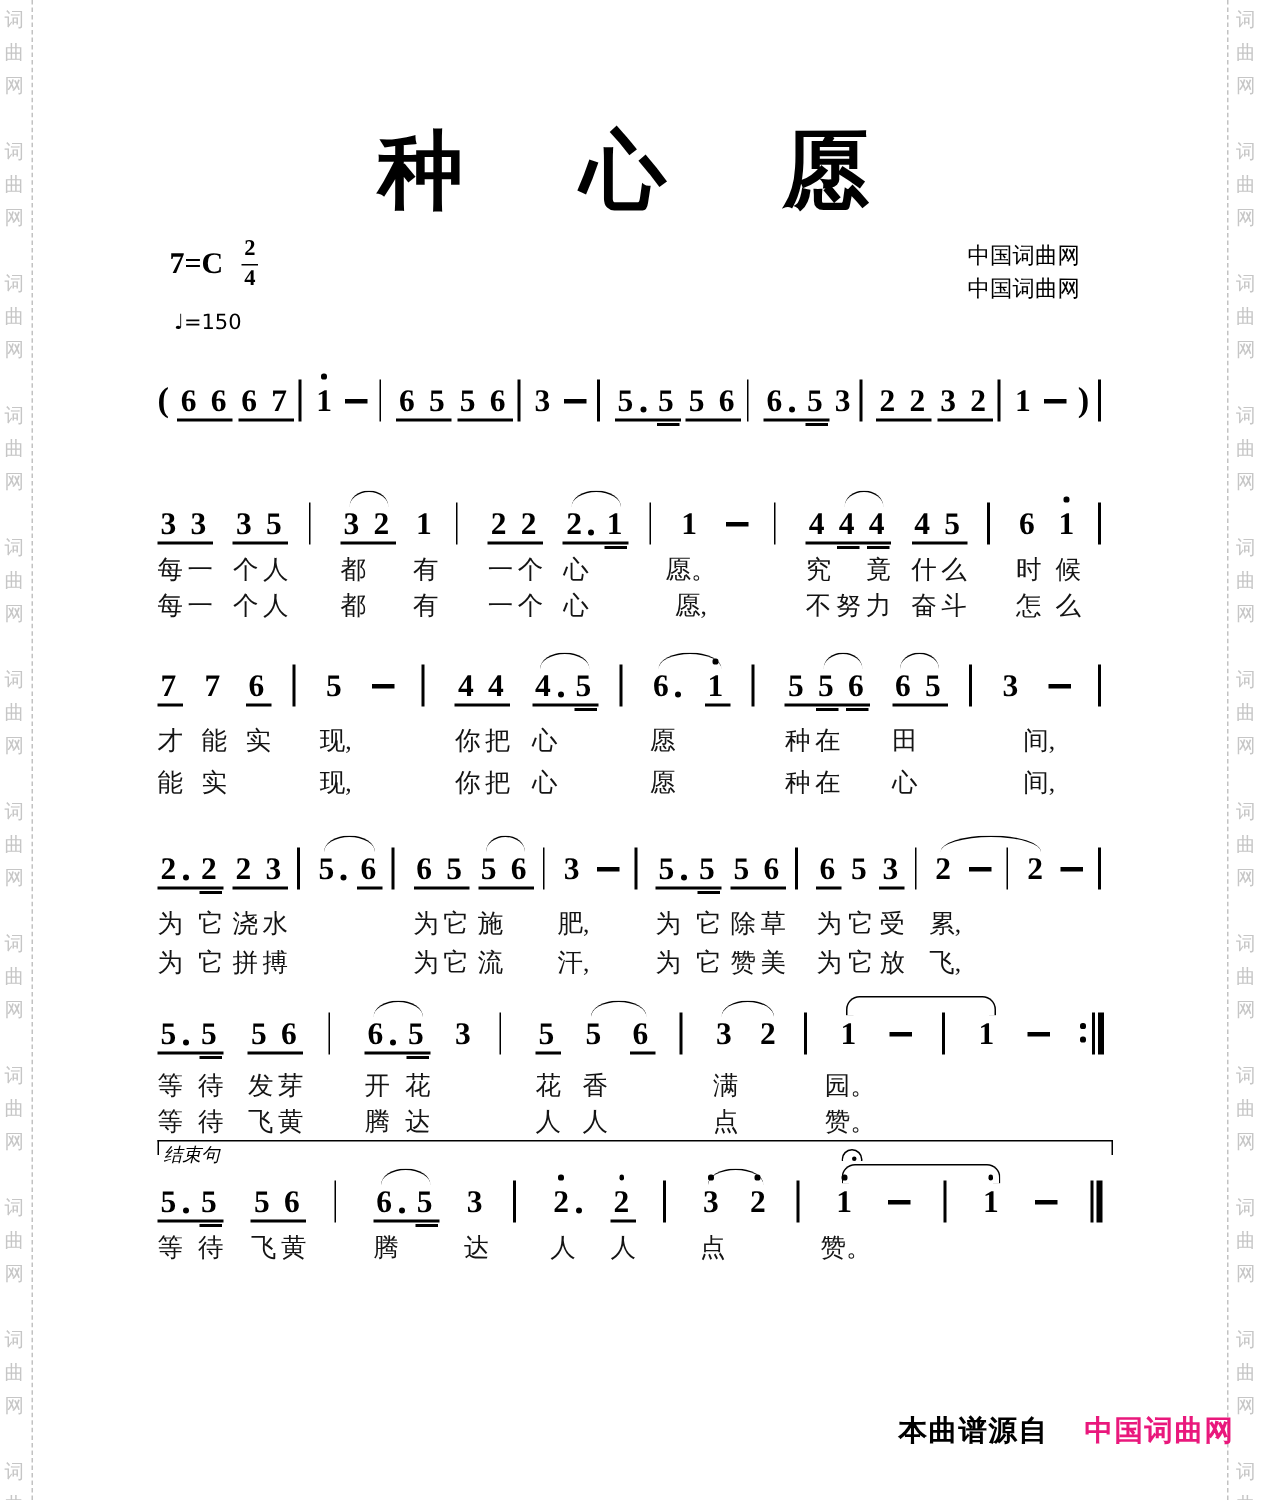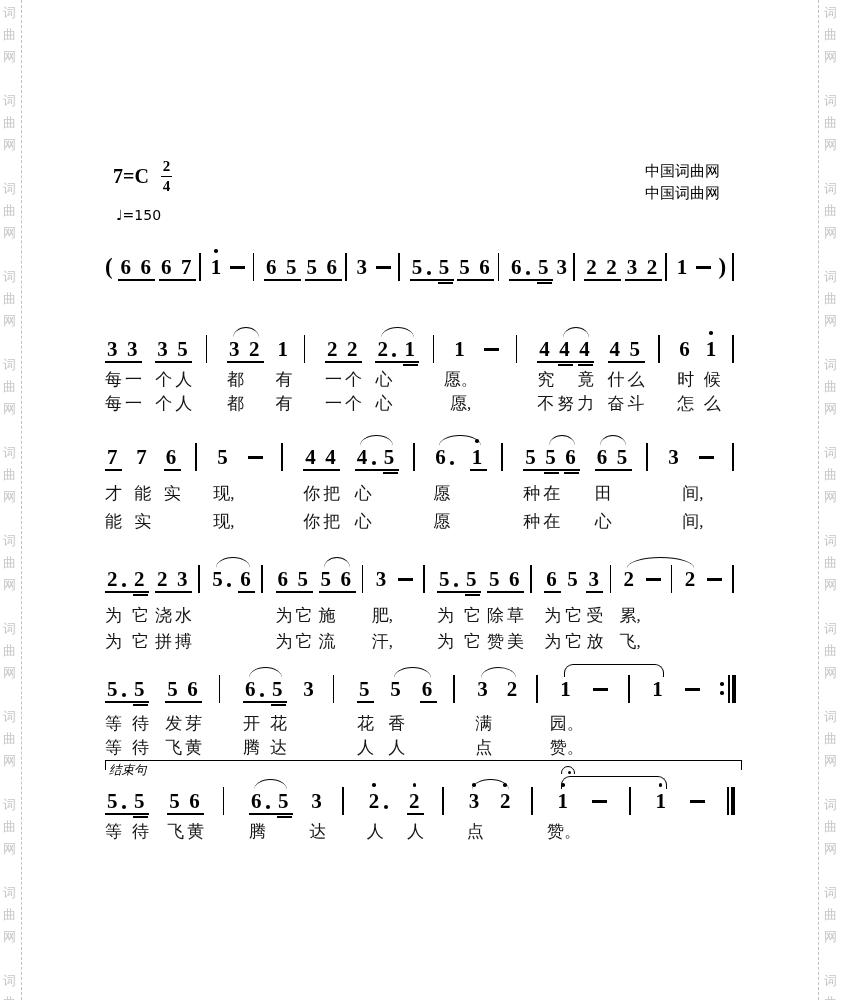--- a/index.html
+++ b/index.html
@@ -176,20 +176,21 @@
         <div class="wmchar">曲</div>
         <div class="wmchar">网</div>
       </div>
       <div class="wmgroup">
         <div class="wmchar">词</div>
         <div class="wmchar">曲</div>
       </div>
     </div>
   <div class="wmline" style="left:818px;"></div>
 
+  <div id="title">种心愿</div>
 
   <div id="keybox">
     <span>7=C</span><span class="meter"><span class="mt">2</span><span class="mb">4</span></span>
   </div>
 
   <div id="tempo">♩=150</div>
 
   <div id="credits">
     <div>中国词曲网</div>
     <div>中国词曲网</div>
@@ -582,13 +583,17 @@
       <div class="lyric" style="left: 257.382px; top: 820px;">腾</div>
       <div class="lyric" style="left: 317.676px; top: 820px;">达</div>
       <div class="lyric" style="left: 375.265px; top: 820px;">人</div>
       <div class="lyric" style="left: 415.559px; top: 820px;">人</div>
       <div class="lyric" style="left: 475.147px; top: 820px;">点</div>
       <div class="lyric" style="left: 564.029px; top: 820px;">赞。</div>
       <div class="endbracket" style="left: 105px; width: 635px; top: 760px;"></div>
       <div class="endlabel" style="left: 109px; top: 762px;">结束句</div>
     </div>
 
+  <div id="footer">
+    <span>本曲谱源自</span>
+    <span id="site" style="color: rgb(233, 24, 124);">中国词曲网</span>
+  </div>
 </div>
 
 </body></html>

